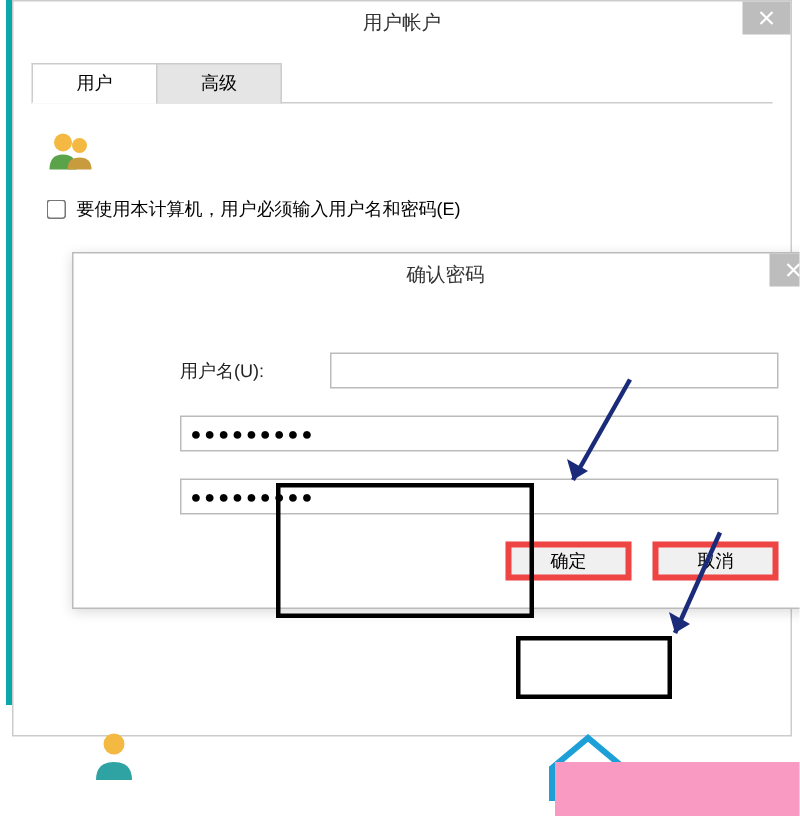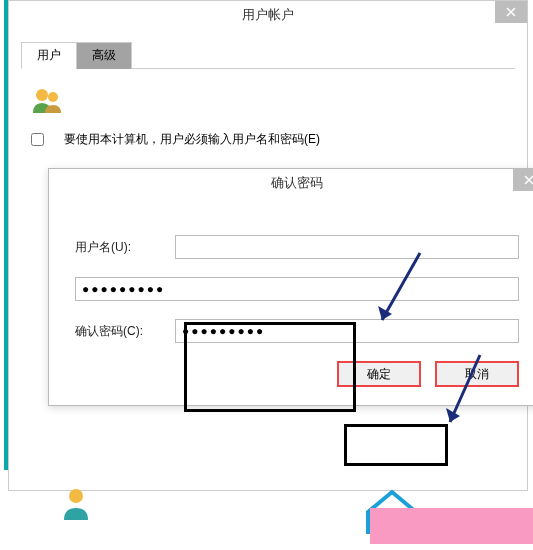--- a/index.html
+++ b/index.html
@@ -2,40 +2,40 @@
 <html><head>
 <meta charset="utf-8">
 <style>
 * { box-sizing: border-box; margin: 0; padding: 0; font-family: "Microsoft YaHei", SimSun, sans-serif; }
 body { width: 533px; height: 550px; background: #fff; position: relative; overflow: hidden; }
 .teal-edge { position: absolute; left: 4px; top: 0; width: 4px; height: 470px; background: #0aa8a8; }
 .outer-dialog { position: absolute; left: 8px; top: 0; width: 520px; border: 1px solid #ccc; background: #fff; }
 .outer-title { height: 28px; line-height: 28px; text-align: center; font-size: 13px; color: #333; position: relative; }
 .outer-close { position: absolute; right: 0; top: 0; width: 32px; height: 22px; background: #bdbdbd; display: flex; align-items: center; justify-content: center; color: #fff; font-size: 14px; }
 .tabs { margin: 12px 12px 0 12px; display: flex; border-bottom: 1px solid #ccc; }
-.tab { padding: 4px 15px; font-size: 12px; border: 1px solid #ccc; border-bottom: none; background: #fff; position: relative; top: 1px; margin-right: -1px; }
+.tab { padding: 4px 29px; font-size: 12px; border: 1px solid #ccc; border-bottom: none; background: #fff; position: relative; top: 1px; margin-right: -1px; }
 .tab.active { background: #fff; border-bottom: 1px solid #fff; }
-.tab.inactive { background: #a3a3a3; }
+.tab.inactive { background: #e5e5e5; }
 .outer-body { padding: 14px 20px 14px 20px; }
 .info-row { display: flex; gap: 10px; }
 .users-icon { width: 36px; height: 36px; flex-shrink: 0; }
 .info-text { font-size: 12px; line-height: 1.6; color: #222; }
-.checkbox-row { display: flex; align-items: center; gap: 20px; margin: 12px 0 8px 2px; font-size: 12px; }
+.checkbox-row { display: flex; align-items: center; gap: 7px; margin: 12px 0 8px 2px; font-size: 12px; }
 .checkbox-row input { width: 13px; height: 13px; }
 .inner-dialog { position: absolute; left: 48px; top: 168px; width: 498px; border: 1px solid #bbb; background: #fff; box-shadow: 0 2px 8px rgba(0,0,0,0.15); }
 .inner-title { height: 28px; line-height: 28px; text-align: center; font-size: 13px; color: #333; position: relative; }
 .inner-close { position: absolute; right: 0; top: 0; width: 32px; height: 22px; background: #bdbdbd; display: flex; align-items: center; justify-content: center; color: #fff; font-size: 14px; }
 .inner-body { padding: 14px 26px 18px 26px; }
 .key-icon { width: 36px; height: 36px; flex-shrink: 0; }
 .form { margin-top: 24px; }
-.field-row { display: flex; align-items: center; margin-bottom: 18px; }
+.field-row { display: flex; align-items: center; margin-bottom: 18px; margin-left: 45px; }
 .field-label { width: 100px; font-size: 12px; color: #222; }
 .field-input { flex: 1; height: 24px; border: 1px solid #bbb; padding: 0 6px; font-size: 12px; letter-spacing: 2px; }
 .buttons { display: flex; justify-content: flex-end; gap: 14px; margin-top: 14px; }
-.btn { width: 84px; height: 26px; border: 2px solid #ef4444; background: #f0f0f0; font-size: 12px; display: flex; align-items: center; justify-content: center; cursor: pointer; }
+.btn { width: 84px; height: 26px; border: 4px solid #ef4444; background: #f0f0f0; font-size: 12px; display: flex; align-items: center; justify-content: center; cursor: pointer; }
 .highlight-box { border: 3px solid #000; position: absolute; pointer-events: none; }
 .hl-pwd { left: 184px; top: 322px; width: 172px; height: 90px; }
 .hl-ok { left: 344px; top: 424px; width: 104px; height: 42px; }
 .arrow { position: absolute; pointer-events: none; }
 .bottom-strip { position: absolute; left: 20px; top: 478px; width: 520px; height: 68px; overflow: hidden; }
 .bottom-figure { position: absolute; left: 36px; top: 6px; }
 .bottom-house { position: absolute; right: 120px; top: 8px; }
 .pink-bar { position: absolute; right: 0; top: 30px; width: 170px; height: 36px; background: #f99ac2; }
 </style>
 </head>
@@ -85,21 +85,20 @@
   <div class="inner-body">
     <div class="form">
       <div class="field-row">
         <div class="field-label">用户名(U):</div>
         <input class="field-input" value="" style="">
       </div>
       <div class="field-row">
         <input class="field-input" type="text" value="●●●●●●●●●" style="">
       </div>
       <div class="field-row">
-        <div class="field-label">确认密码(C):</div>
         <input class="field-input" type="text" value="●●●●●●●●●" style="">
       </div>
     </div>
     <div class="buttons">
       <button class="btn">确定</button>
       <button class="btn">取消</button>
     </div>
   </div>
 </div>
 

